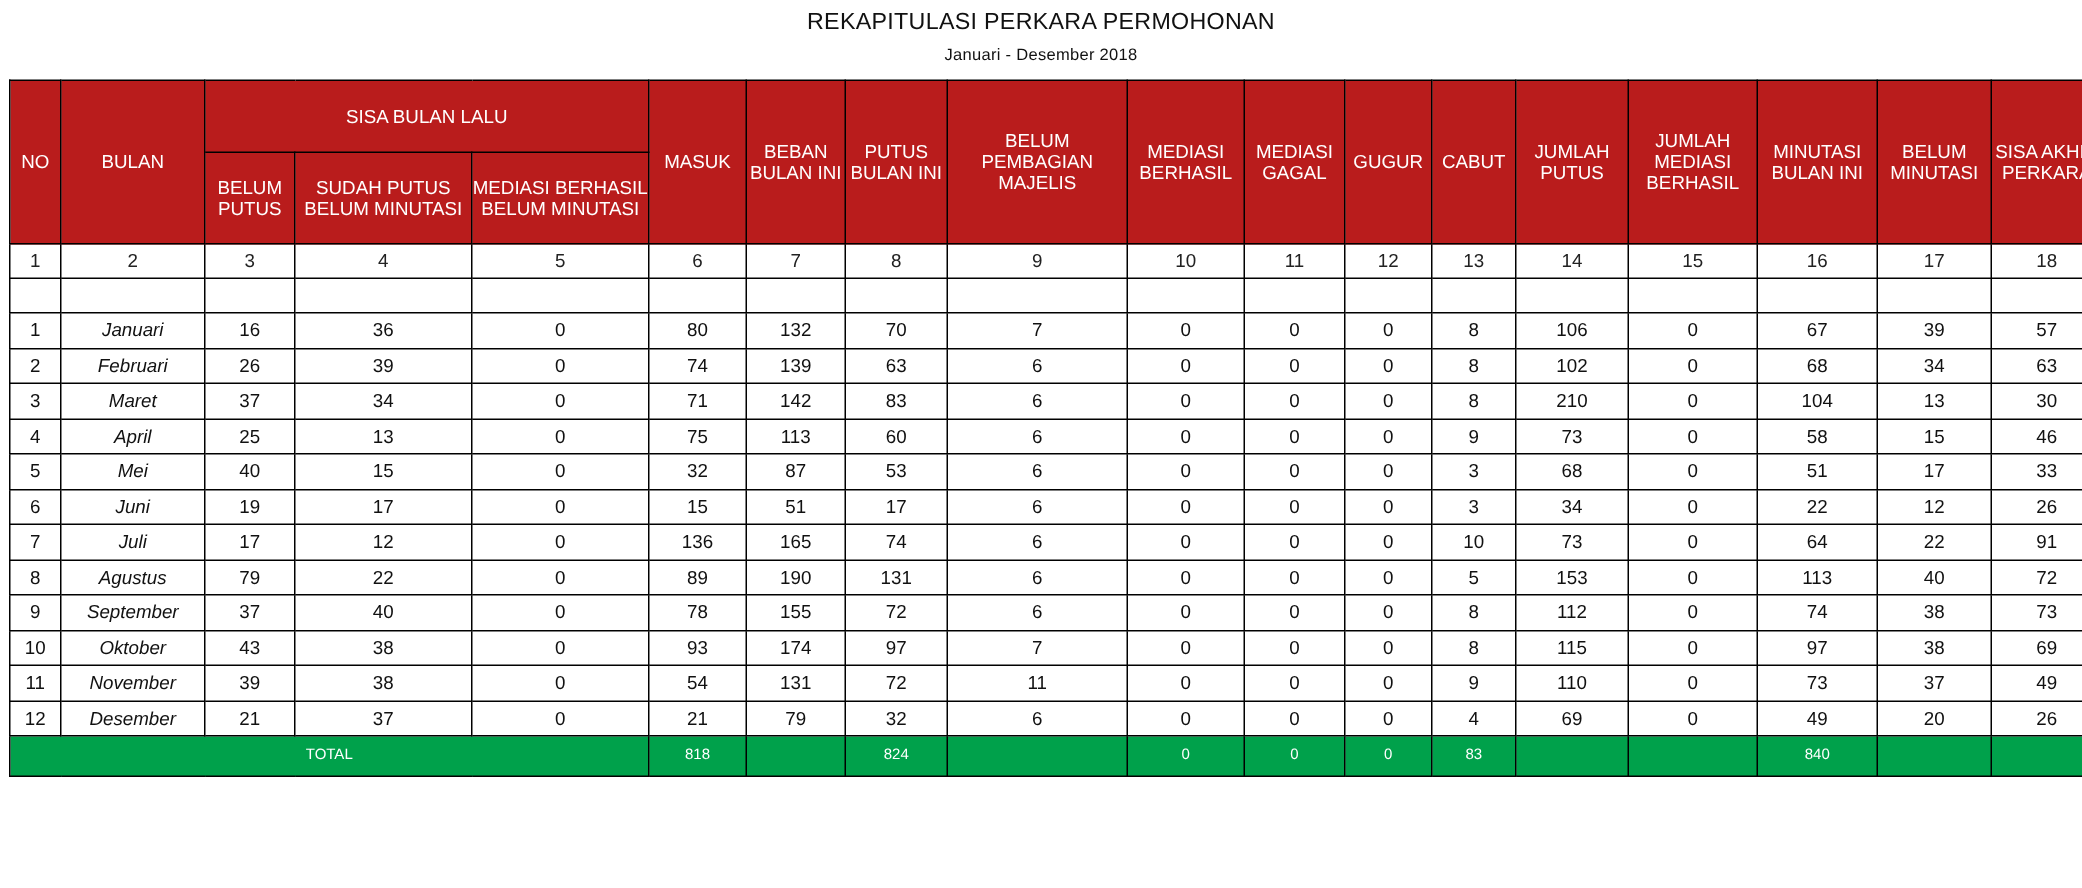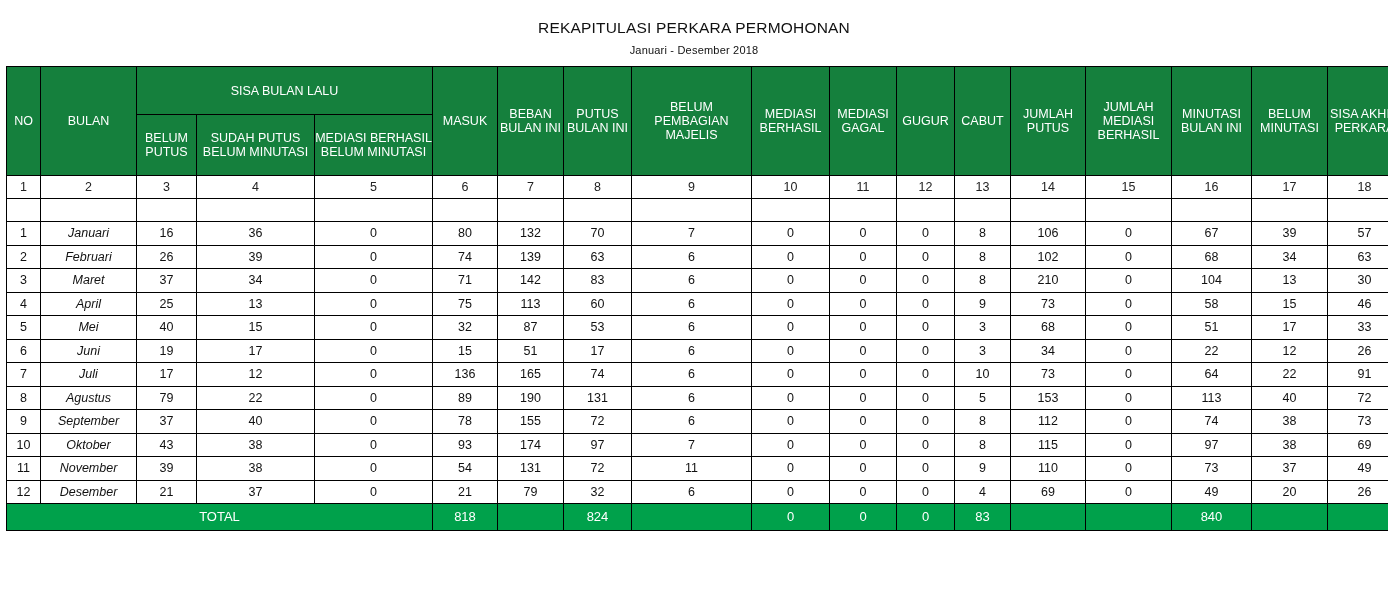--- a/index.html
+++ b/index.html
@@ -15,21 +15,21 @@
     overflow: hidden;
   }
   .page {
     width: 1388px;
     height: 592px;
     position: relative;
     box-sizing: border-box;
   }
   .titles {
     text-align: center;
-    padding-top: 17px;
+    padding-top: 4px;
   }
   .title-line {
     font-size: 15.5px;
     letter-spacing: 0.2px;
     line-height: 22px;
     color: #111;
   }
   .title-line.sub {
     font-size: 11px;
   }
@@ -42,21 +42,21 @@
   }
   table.recap th, table.recap td {
     border: 1px solid #000000;
     font-size: 12.5px;
     padding: 0;
     text-align: center;
     vertical-align: middle;
     line-height: 14px;
   }
   thead th {
-    background: #15803d;
+    background: #b91c1c;
     color: #ffffff;
     font-size: 12.5px;
     font-weight: normal;
     height: 26px;
     padding: 2px 2px;
   }
   thead th.grouphdr {
     height: 22px;
   }
   thead th.tall {
@@ -82,21 +82,21 @@
   }
   td.bulan {
     text-align: left;
     padding-left: 6px;
     font-style: italic;
   }
   tr.total td {
     background: #00A14B;
     color: #ffffff;
     height: 26px;
-    font-size: 13px;
+    font-size: 10px;
   }
   tr.total td.totallabel {
     text-align: center;
   }
   
   col.c-no      { width: 34px; }
   col.c-bulan   { width: 96px; }
   col.c-belum   { width: 60px; }
   col.c-sudah   { width: 118px; }
   col.c-mediasi { width: 118px; }

